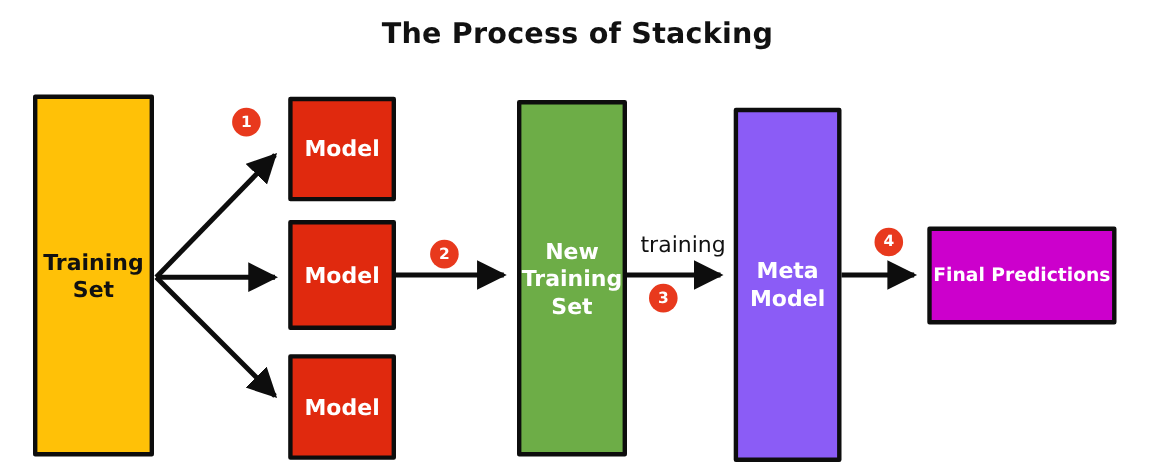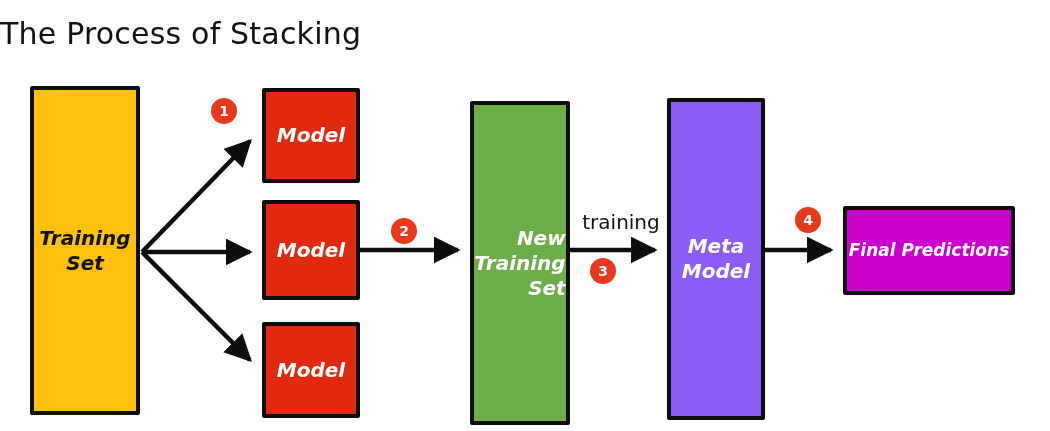--- a/index.html
+++ b/index.html
@@ -8,47 +8,47 @@
     width: 1050px;
     height: 431px;
     background: #ffffff;
     font-family: "DejaVu Sans", "Liberation Sans", sans-serif;
     overflow: hidden;
   }
   .title {
     position: absolute;
     left: 0; right: 0;
     top: 16px;
-    font-size: 30px;
-    font-weight: 400;
+    text-align: center;
+    font-size: 26px;
+    font-weight: 700;
     color: #111111;
     letter-spacing: 0.2px;
   }
   .box {
     position: absolute;
     border: 4px solid #0d0d0d;
     border-radius: 2px;
     display: flex;
     align-items: center;
     justify-content: center;
     text-align: center;
     box-sizing: border-box;
   }
   .box .lbl {
     font-weight: 800;
     line-height: 1.25;
-    font-style: italic;
   }
   .dark-text .lbl { color: #111111; font-size: 20px; }
   .light-text .lbl { color: #ffffff; font-size: 20px; }
   .box-training-set   { left: 30px;  top: 86px;  width: 110px; height: 329px; }
   .box-model-1        { left: 262px; top: 88px;  width: 98px;  height: 95px;  }
   .box-model-2        { left: 262px; top: 200px; width: 98px;  height: 100px; }
   .box-model-3        { left: 262px; top: 322px; width: 98px;  height: 96px;  }
-  .box-new-training   { left: 470px; top: 101px;  width: 100px; height: 324px; text-align: right; }
+  .box-new-training   { left: 470px; top: 91px;  width: 100px; height: 324px; }
   .box-meta-model     { left: 667px; top: 98px;  width: 98px;  height: 322px; }
   .box-final-pred     { left: 843px; top: 206px; width: 172px; height: 89px;  }
   .box-final-pred .lbl { font-size: 17px; white-space: nowrap; }
   .badge {
     position: absolute;
     width: 26px; height: 26px;
     border-radius: 50%;
     display: flex;
     align-items: center;
     justify-content: center;

